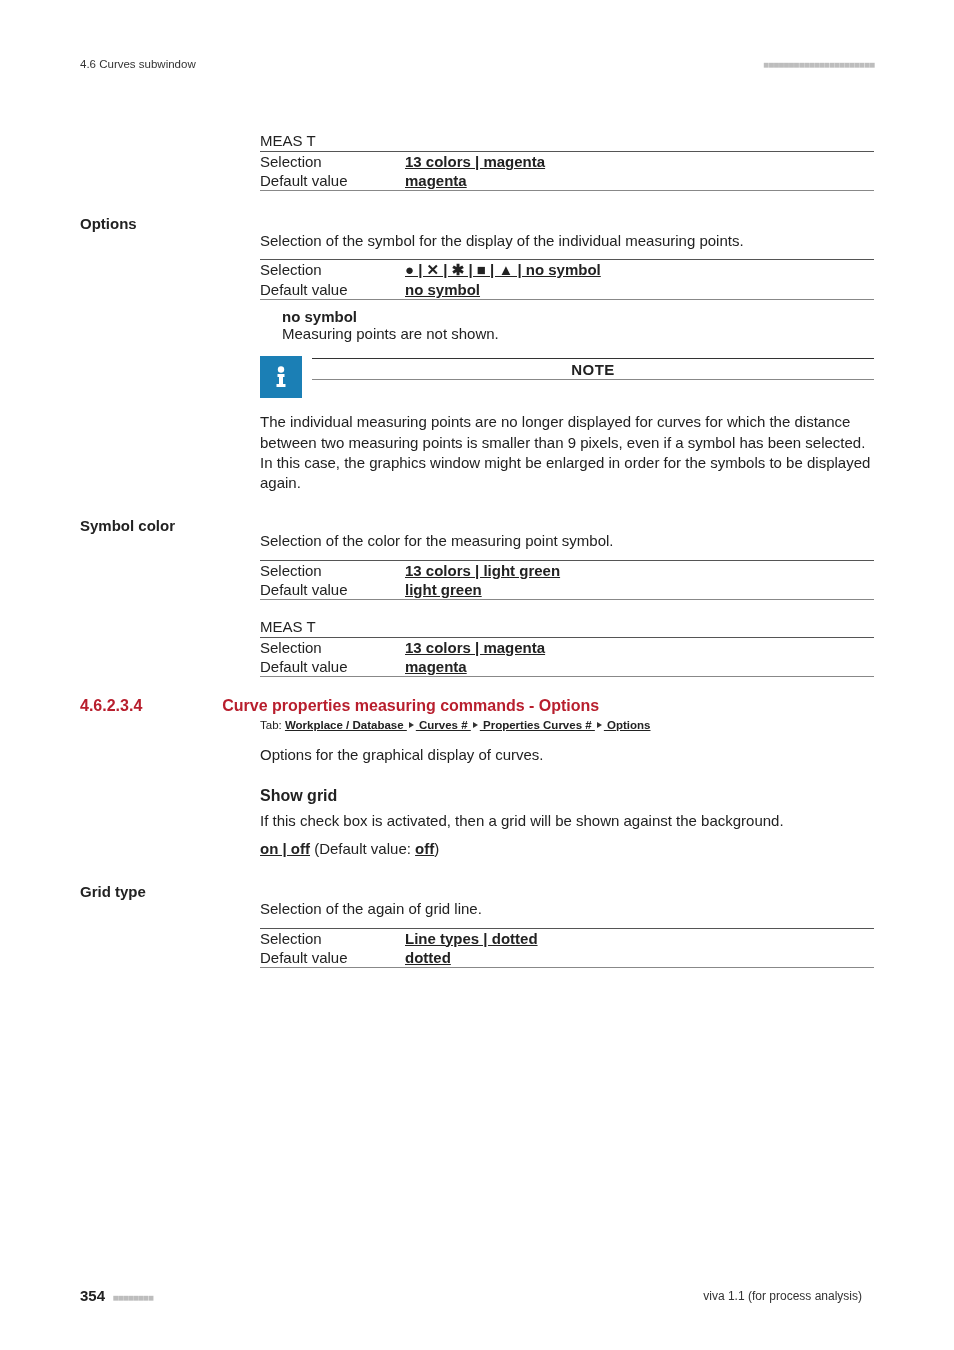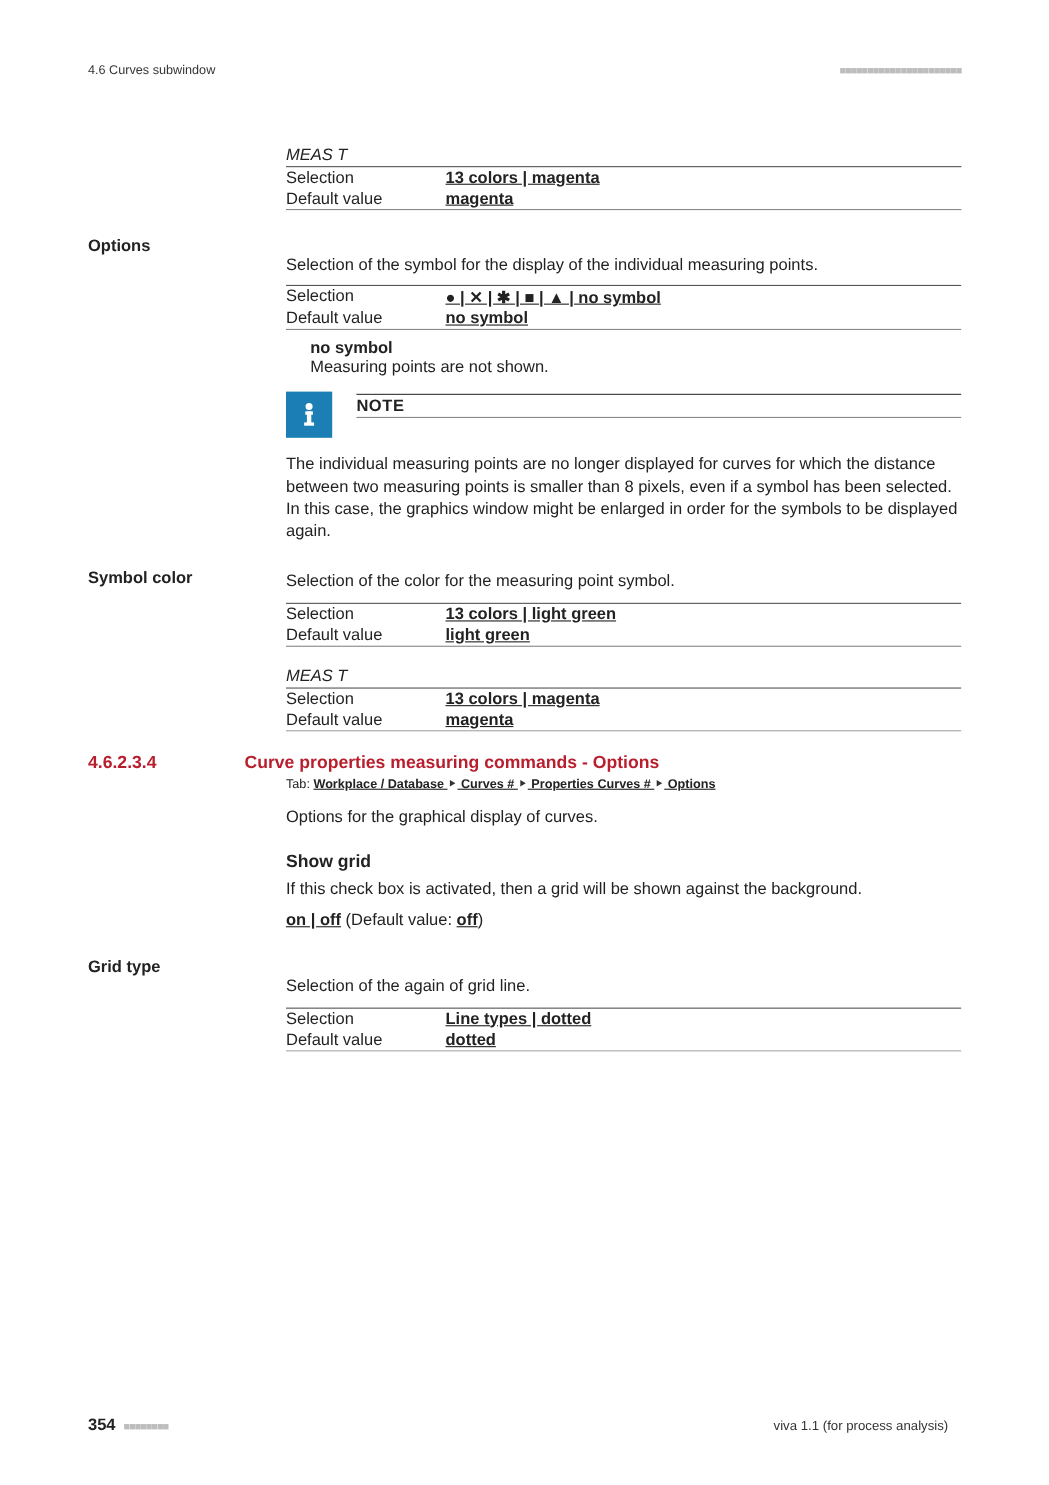--- a/index.html
+++ b/index.html
@@ -40,21 +40,20 @@
     color: #222;
     float: left;
     clear: both;
     margin-top: 2px;
   }
   .param-section {
     clear: both;
     overflow: hidden;
   }
   .italic-head {
-    font-style: italic;
     margin-top: 18px;
     margin-bottom: 2px;
   }
   .hr { border: none; border-top: 1px solid #555; height: 0; }
   .hrg { border: none; border-top: 1px solid #888; height: 0; }
   .kv-row {
     display: flex;
     padding: 1px 0 1px 0;
   }
   .kv-key {
@@ -74,21 +73,22 @@
   .sub-indent .t {
     font-weight: bold;
   }
   .sub-indent .b {
     margin-top: 0px;
   }
   .note-row {
     display:flex;
     align-items:flex-start;
     margin-top: 14px;
-    gap: 22px;
+    gap: 10px;
+    text-align: center;
   }
   .note-icon {
     width: 42px; height: 42px;
     background: #1b7fb5;
     display:flex; align-items:center; justify-content:center;
     flex: 0 0 42px;
   }
   .note-icon svg { display:block; }
   .note-head {
     flex:1;
@@ -207,28 +207,28 @@
                 <circle cx="13" cy="5.5" r="3.2" fill="#fff"></circle>
                 <rect x="9.5" y="10" width="7" height="3" fill="#fff"></rect>
                 <rect x="11" y="10" width="4" height="12" fill="#fff"></rect>
                 <rect x="8.5" y="20" width="9" height="3" fill="#fff"></rect>
               </svg>
           </div>
           <div class="note-head">
             <div class="note-title">NOTE</div>
           </div>
         </div>
-        <div class="note-body">The individual measuring points are no longer displayed for curves for which the distance between two measuring points is smaller than 8 pixels, even if a symbol has been selected. In this case, the graphics window might be enlarged in order for the symbols to be displayed again.</div>
+        <div class="note-body">The individual measuring points are no longer displayed for curves for which the distance between two measuring points is smaller than 9 pixels, even if a symbol has been selected. In this case, the graphics window might be enlarged in order for the symbols to be displayed again.</div>
       </div>
     </div>
 
     <div class="param-section gap-top">
       <span class="param-label">Symbol color</span>
       <div class="indent-block">
-        <div class="desc" style="margin-top:4px">Selection of the color for the measuring point symbol.</div>
+        <div class="desc" style="margin-top:16px">Selection of the color for the measuring point symbol.</div>
         <div class="hr"></div>
         <div class="kv-row">
           <span class="kv-key">Selection</span>
           <span class="kv-val bold">13 colors | light green</span>
         </div>
         <div class="kv-row">
           <span class="kv-key">Default value</span>
           <span class="kv-val bold">light green</span>
         </div>
         <div class="hrg"></div>

